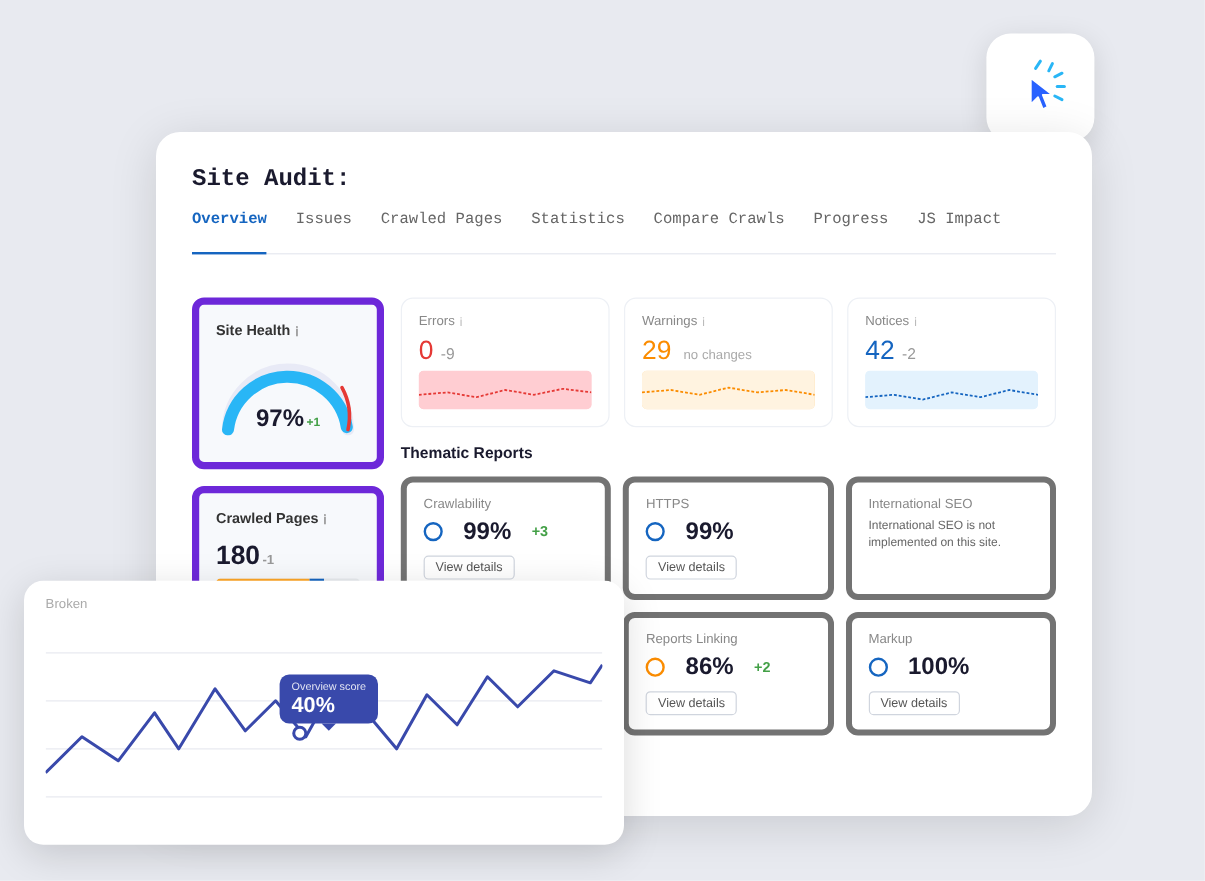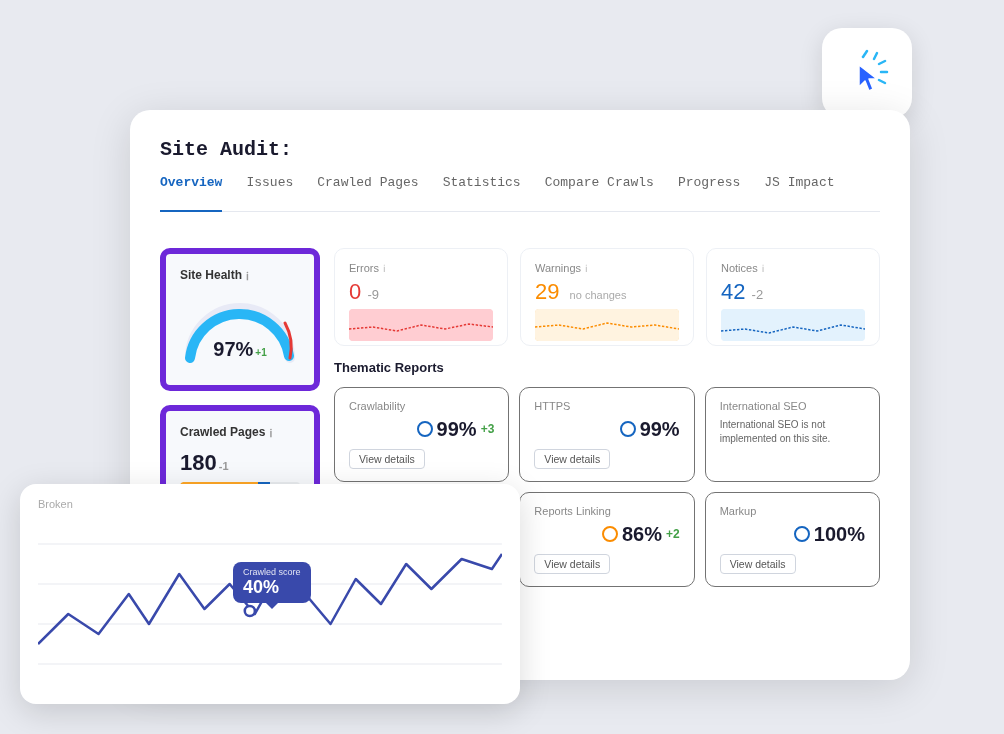--- a/index.html
+++ b/index.html
@@ -227,21 +227,21 @@
       display: flex;
       gap: 12px;
       margin-bottom: 14px;
     }
 
     .metric-card {
       flex: 1;
       background: #fff;
       border: 1px solid #edf0f5;
       border-radius: 10px;
-      padding: 12px 14px 4px;
+      padding: 12px 14px 14px;
     }
 
     .metric-label {
       font-size: 11px;
       color: #888;
       margin-bottom: 4px;
       display: flex;
       align-items: center;
       gap: 4px;
     }
@@ -272,40 +272,39 @@
     }
 
     .thematic-grid {
       display: grid;
       grid-template-columns: 1fr 1fr 1fr;
       gap: 10px;
     }
 
     .thematic-card {
       background: #fff;
-      border: 1px solid #737373;
+      border: 5px solid #737373;
       border-radius: 10px;
       padding: 12px 14px;
     }
 
     .thematic-card-title {
       font-size: 11px;
       color: #888;
       margin-bottom: 6px;
     }
 
     .thematic-score {
       font-size: 20px;
       font-weight: 700;
       color: #1a1a2e;
       display: flex;
       align-items: center;
-      gap: 4px;
+      gap: 17px;
       margin-bottom: 8px;
-      justify-content: flex-end;
     }
 
     .thematic-score-plus {
       font-size: 12px;
       color: #43a047;
     }
 
     .thematic-desc {
       font-size: 10px;
       color: #666;
@@ -627,21 +626,21 @@
       </div>
     </div>
   </div>
 </div>
 
 <div class="overlay-card">
   <div class="overlay-title">Broken</div>
   <div class="overlay-chart-area">
     
     <div class="tooltip-bubble">
-      <div style="font-size:9px;font-weight:400;opacity:0.85;">Crawled score</div>
+      <div style="font-size:9px;font-weight:400;opacity:0.85;">Overview score</div>
       <div style="font-size:18px;font-weight:700;">40%</div>
     </div>
     
     <svg width="100%" height="160" viewBox="0 0 460 160" preserveAspectRatio="none">
 
       <line x1="0" y1="30" x2="460" y2="30" stroke="#e8eaf0" stroke-width="1"></line>
       <line x1="0" y1="70" x2="460" y2="70" stroke="#e8eaf0" stroke-width="1"></line>
       <line x1="0" y1="110" x2="460" y2="110" stroke="#e8eaf0" stroke-width="1"></line>
       <line x1="0" y1="150" x2="460" y2="150" stroke="#e8eaf0" stroke-width="1"></line>
 

